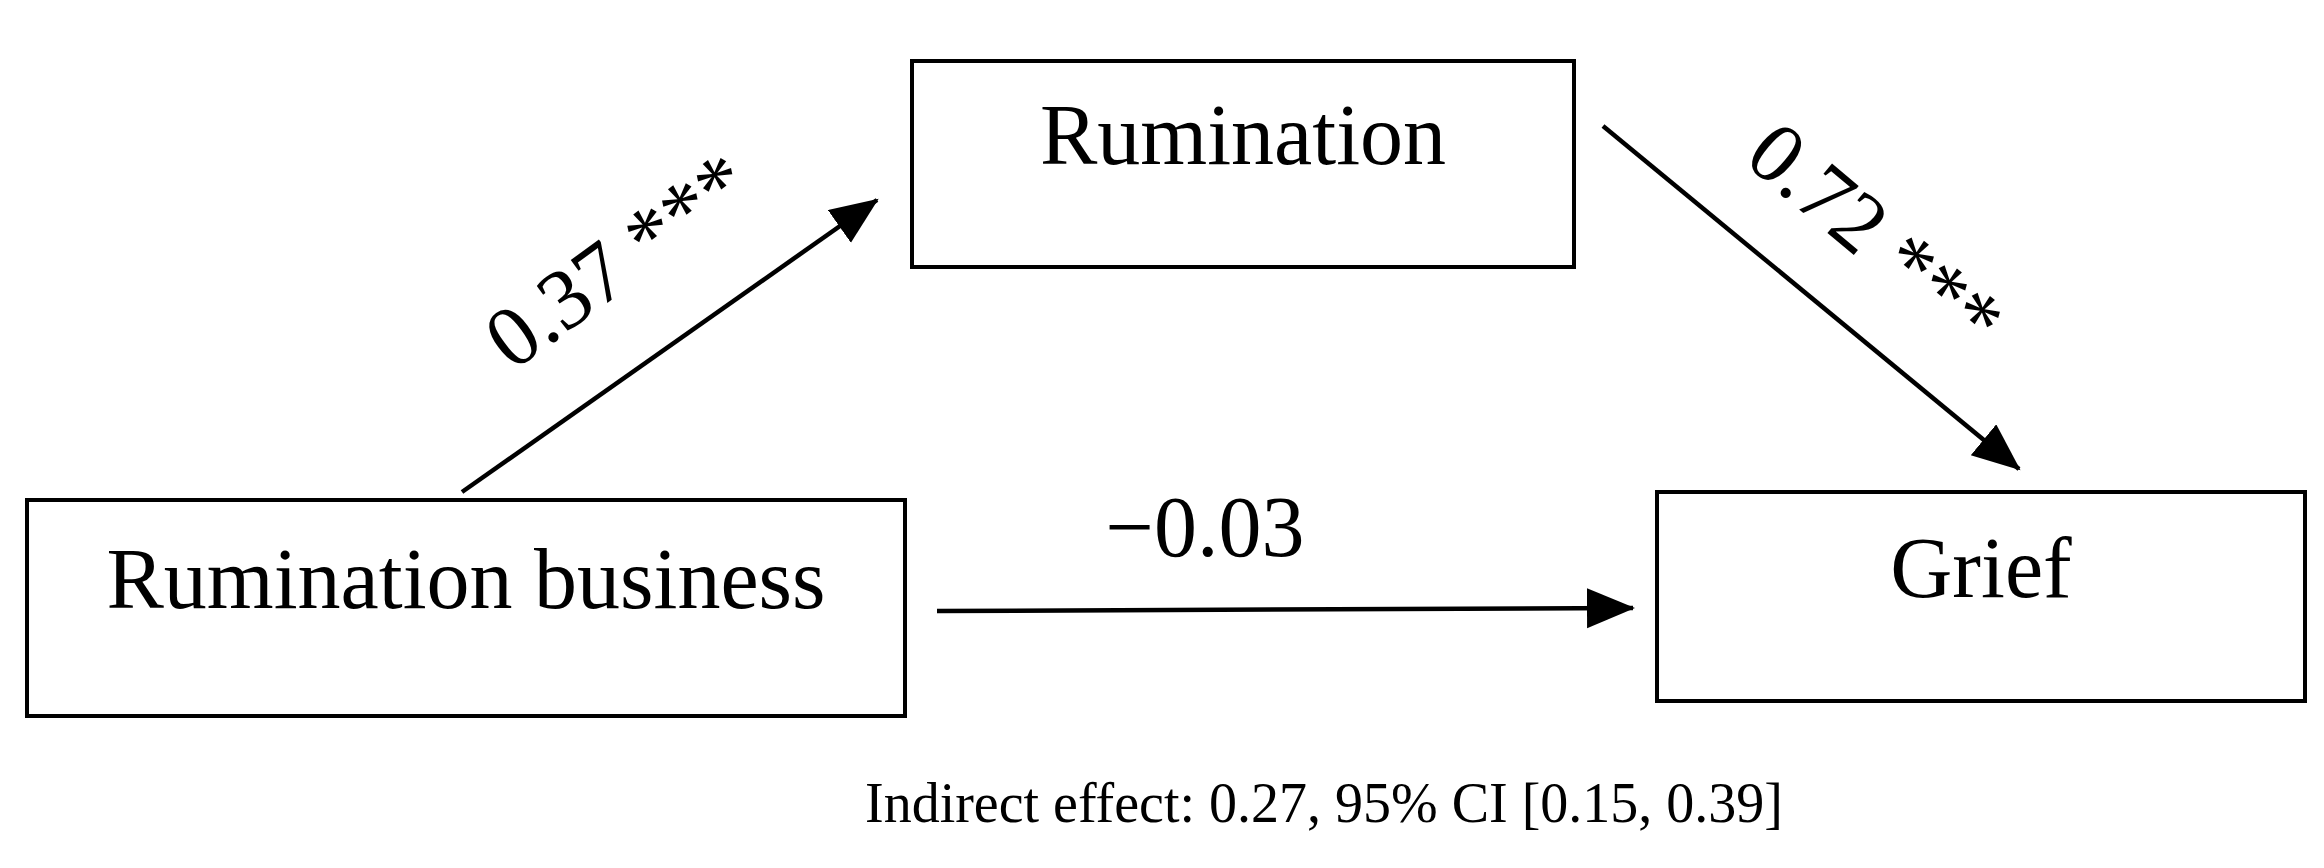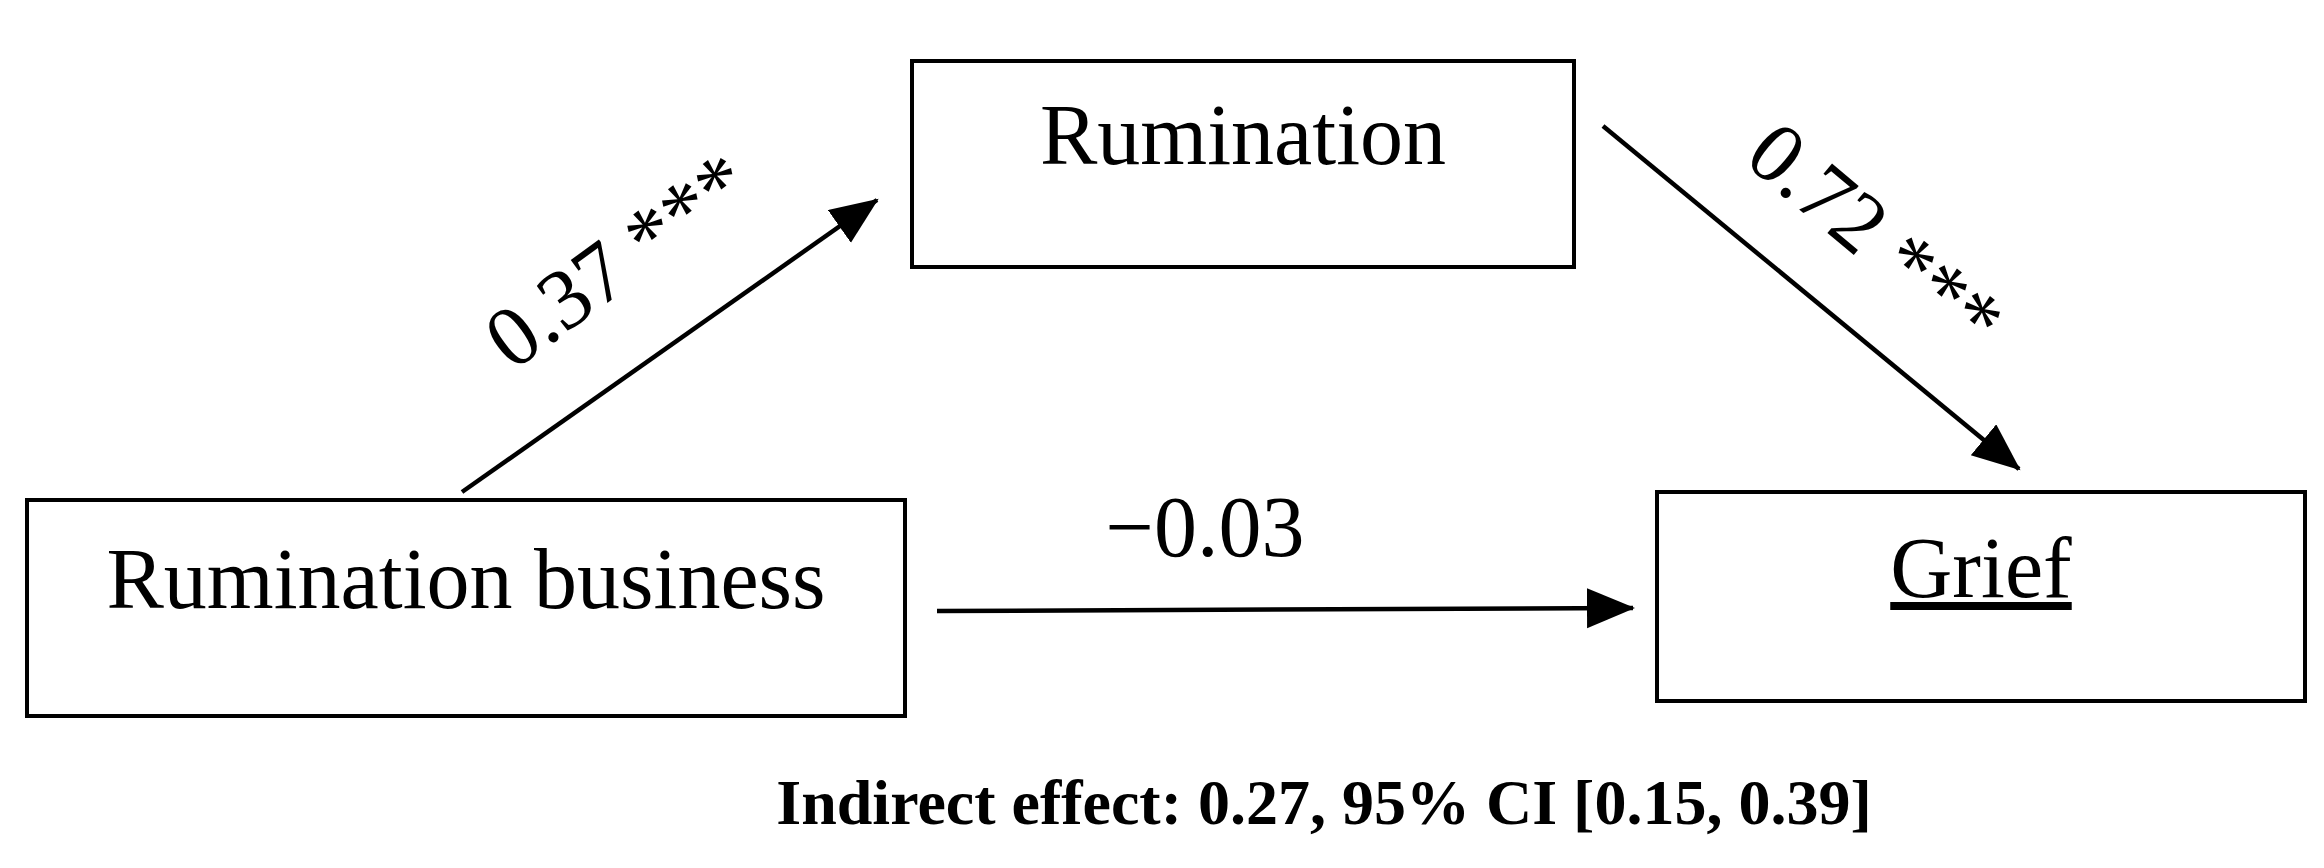--- a/index.html
+++ b/index.html
@@ -32,21 +32,21 @@
     display: flex;
     align-items: center;
     justify-content: center;
     padding-bottom: 58px;
     font-size: 86px;
     line-height: 1;
     white-space: nowrap;
   }
   .node-predictor { left: 25px;   top: 498px; width: 882px; height: 220px; }
   .node-mediator  { left: 910px;  top: 23px;  width: 666px; height: 210px; margin-top: 36px; }
-  .node-outcome   { left: 1655px; top: 490px; width: 652px; height: 213px; text-decoration: underline; }
+  .node-outcome   { left: 1655px; top: 490px; width: 652px; height: 213px; }
 
   .coef {
     position: absolute;
     font-size: 86px;
     line-height: 1;
     white-space: nowrap;
     transform-origin: center center;
   }
   .coef-a {
     left: 617px;
@@ -61,24 +61,23 @@
   .coef-c {
     left: 1205px;
     top: 527px;
     transform: translate(-50%, -50%);
   }
   .note {
     position: absolute;
     left: 1324px;
     top: 803px;
     transform: translate(-50%, -50%);
-    font-size: 64px;
+    font-size: 56px;
     line-height: 1;
     white-space: nowrap;
-    font-weight: bold;
   }
 </style>
 </head>
 <body>
 
 <div class="canvas">
 
   <svg class="arrow-layer" viewBox="0 0 2324 868" xmlns="http://www.w3.org/2000/svg" aria-hidden="true">
     <defs>
       <marker id="ah" markerUnits="userSpaceOnUse" markerWidth="50" markerHeight="42" refX="46" refY="20" orient="auto">

